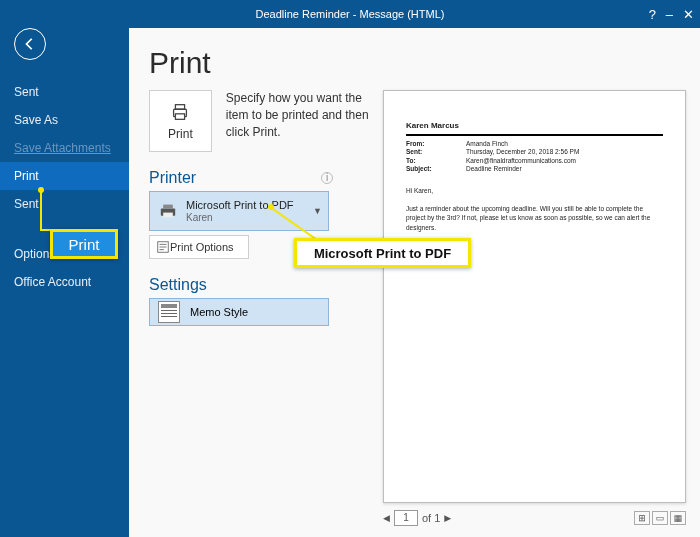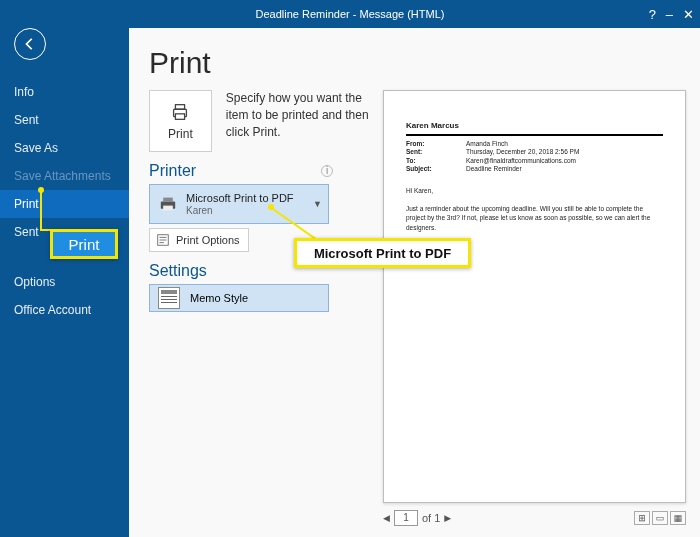--- a/index.html
+++ b/index.html
@@ -7,37 +7,37 @@
   .window { width: 700px; height: 537px; background: #e5e5e5; position: relative; display: flex; flex-direction: column; border-radius: 26px; }
   .titlebar { height: 28px; background: #0a5693; color: #fff; display: flex; align-items: center; font-size: 11px; position: relative; }
   .titlebar .title { position: absolute; left: 50%; transform: translateX(-50%); }
   .titlebar .controls { position: absolute; right: 6px; top: 0; height: 28px; display: flex; align-items: center; gap: 10px; font-size: 13px; }
   .titlebar .controls span { cursor: default; }
   .body { flex: 1; display: flex; min-height: 0; }
   .sidebar { width: 129px; background: #0a5693; color: #fff; display: flex; flex-direction: column; font-size: 12px; }
   .back { width: 32px; height: 32px; border: 1.5px solid #fff; border-radius: 50%; margin: 0 0 18px 14px; display: flex; align-items: center; justify-content: center; color: #fff; }
   .back svg { width: 14px; height: 14px; }
   .navitem { padding: 7px 14px; cursor: default; color: #e6eef7; }
-  .navitem.dim { color: #6a96bd; }
+  .navitem.dim { color: #6a96bd; text-decoration: underline; }
   .navitem.sel { background: #0e6bbd; color: #fff; }
   .content { flex: 1; background: #f9f9f9; display: flex; flex-direction: column; padding: 18px 14px 8px 20px; min-width: 0; }
   .content h1 { font-size: 30px; font-weight: 300; color: #2b2b2b; margin-bottom: 10px; }
   .toprow { display: flex; gap: 14px; }
   .printbtn { width: 64px; height: 62px; border: 1px solid #cfcfcf; background: #fff; display: flex; flex-direction: column; align-items: center; justify-content: center; gap: 4px; font-size: 12px; color: #333; }
   .printbtn svg { width: 22px; height: 22px; }
   .spec { font-size: 12px; color: #333; width: 150px; line-height: 1.4; }
-  .section-h { font-size: 16px; color: #0a5693; margin-top: 10px; margin-bottom: 4px; font-weight: 400; display: flex; align-items: center; gap: 6px;}
+  .section-h { font-size: 16px; color: #0a5693; margin-top: 17px; margin-bottom: 4px; font-weight: 400; display: flex; align-items: center; gap: 6px;}
   .section-h .info { margin-left: auto; margin-right: 40px; font-size: 10px; color: #888; border: 1px solid #bbb; border-radius: 50%; width: 12px; height: 12px; line-height: 10px; text-align: center;}
   .printerbox { width: 180px; height: 40px; background: #cfe3f5; border: 1px solid #8fb6d8; display: flex; align-items: center; padding: 4px 8px; gap: 8px; position: relative; }
   .printerbox .picon { width: 20px; height: 16px; }
   .printerbox .ptxt { display: flex; flex-direction: column; line-height: 1.1; }
   .printerbox .pname { font-size: 11px; color: #222; }
   .printerbox .pstat { font-size: 10px; color: #666; }
   .printerbox .chev { position: absolute; right: 6px; font-size: 9px; color: #555;}
-  .optsbtn { margin-top: 4px; height: 24px; width: 100px; border: 1px solid #cfcfcf; background: #fff; font-size: 11px; display: inline-flex; align-items: center; gap: 6px; padding: 0 6px; color: #333; }
+  .optsbtn { margin-top: 4px; height: 24px; width: 100px; border: 1px solid #cfcfcf; background: #fff; font-size: 11px; display: inline-flex; align-items: center; gap: 0; padding: 0 6px; color: #333; }
   .optsbtn svg { width: 14px; height: 14px; }
   .stylebox { width: 180px; height: 28px; background: #cfe3f5; border: 1px solid #8fb6d8; display: flex; align-items: center; padding: 4px 8px; gap: 10px; }
   .stylebox .sicon { width: 22px; height: 22px; background: #fff; border: 1px solid #888; display: flex; flex-direction: column; padding: 2px; gap: 2px;}
   .stylebox .sicon div { height: 1px; background: #666; }
   .stylebox .sicon div:first-child { height: 4px; background: #888; }
   .cols { display: flex; gap: 10px; flex: 1; min-height: 0;}
   .leftcol { width: 224px; }
   .previewcol { flex: 1; display: flex; flex-direction: column; min-width: 0;}
   .page { flex: 1; background: #fff; border: 1px solid #bdbdbd; box-shadow: 0 1px 3px rgba(0,0,0,0.15); padding: 30px 22px 18px 22px; font-size: 7px; color: #222; overflow: hidden; position: relative;}
   .page .sender { font-weight: bold; font-size: 8px; border-bottom: 2px solid #000; padding-bottom: 4px; margin-bottom: 4px;}
@@ -67,21 +67,20 @@
       <span>✕</span>
     </div>
   </div>
   <div class="body">
     <div class="sidebar">
       <div class="back">
         <svg viewBox="0 0 16 16">
             <path d="M10 2 L4 8 L10 14" stroke="#fff" stroke-width="2" fill="none"></path>
           </svg>
       </div>
-      <div class="navitem">Info</div>
       <div class="navitem">Sent</div>
       <div class="navitem">Save As</div>
       <div class="navitem dim">Save Attachments</div>
       <div class="navitem sel">Print</div>
       <div class="navitem">Sent</div>
       <div style="height:22px"></div>
       <div class="navitem">Options</div>
       <div class="navitem">Office Account</div>
     </div>
 

